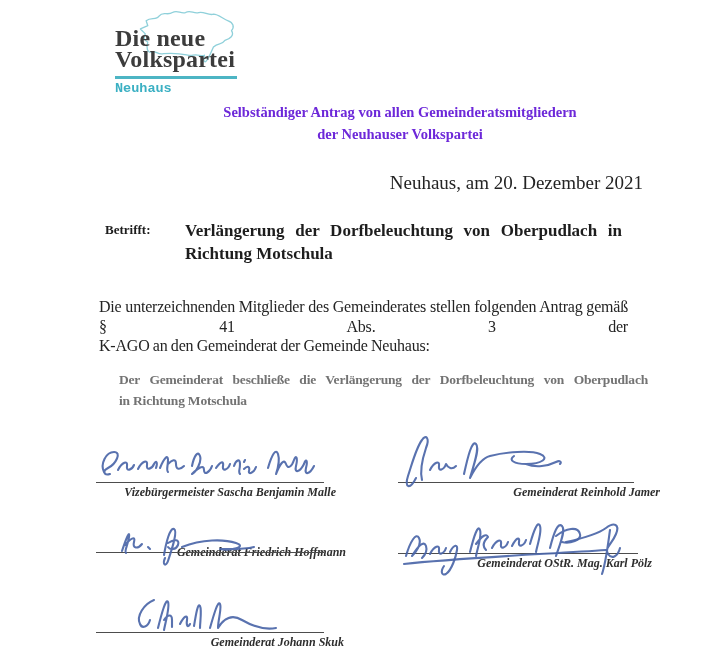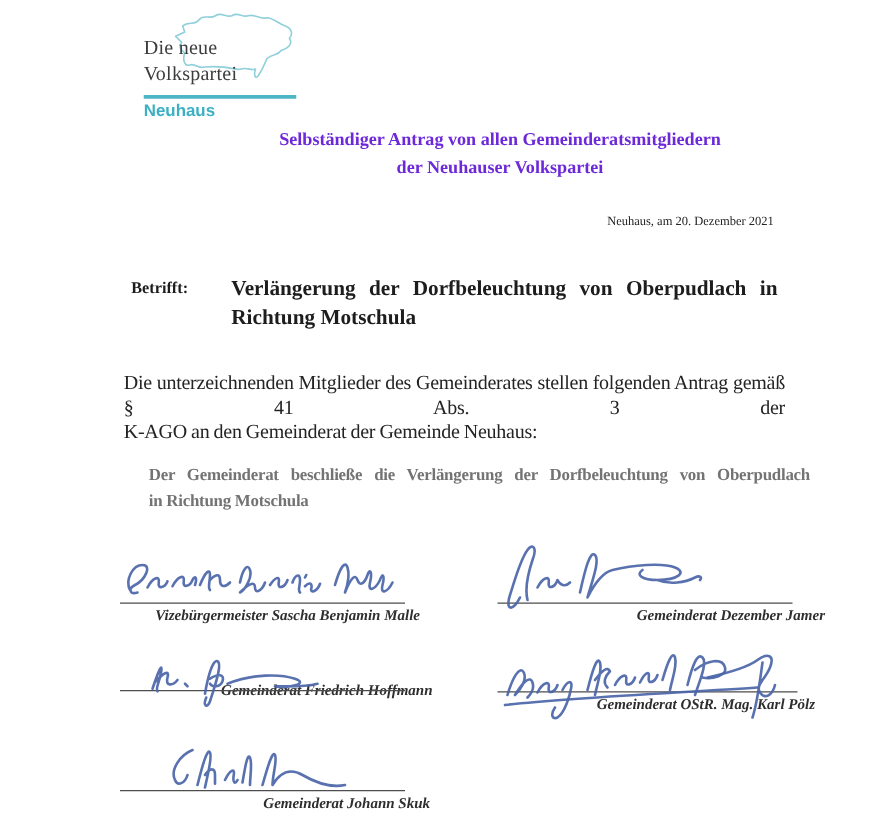--- a/index.html
+++ b/index.html
@@ -7,26 +7,26 @@
     position:relative;
     width:707px;height:670px;
     background:#ffffff;
     overflow:hidden;
     font-family:"Liberation Serif", serif;
     color:#2a2a2a;
   }
   
   .logo{position:absolute;left:113px;top:6px;width:160px;height:96px;}
   .logo-map{position:absolute;left:20px;top:0;width:110px;height:64px;}
-  .logo-name{position:absolute;left:2px;top:22px;font-weight:normal;font-size:16px;line-height:21px;color:#3c3c3c;letter-spacing:.2px;}
+  .logo-name{position:absolute;left:2px;top:22px;font-weight:bold;font-size:24px;line-height:21px;color:#3c3c3c;letter-spacing:.2px;}
   .logo-rule{position:absolute;left:2px;top:70px;width:122px;height:2.5px;background:#4db5c4;}
-  .logo-region{position:absolute;left:2px;top:75px;font-family:Liberation Sans, sans-serif;font-weight:bold;font-size:13.5px;color:#3bb0c3;}
+  .logo-region{position:absolute;left:2px;top:75px;font-family:Liberation Mono, monospace;font-weight:bold;font-size:13.5px;color:#3bb0c3;}
   
   .title{position:absolute;left:100px;top:101px;width:600px;text-align:center;font-weight:bold;font-size:14.5px;line-height:22px;color:#6d28d9;}
-  .dateline{position:absolute;left:92px;top:172px;width:527px;text-align:right;font-size:10px;color:#242424;}
+  .dateline{position:absolute;left:116px;top:172px;width:527px;text-align:right;font-size:19px;color:#242424;}
   
   .subject-label{position:absolute;left:105px;top:222px;font-weight:bold;font-size:13px;color:#1d1d1d;}
   .subject-text{position:absolute;left:185px;top:219px;width:437px;font-weight:bold;font-size:17px;line-height:23px;color:#1d1d1d;}
   .jline{text-align:justify;text-align-last:justify;}
   
   .paragraph{position:absolute;left:99px;top:297px;width:529px;font-size:16px;line-height:19.5px;letter-spacing:-.2px;word-spacing:-.5px;color:#242424;}
   .resolution{position:absolute;left:99px;top:369px;width:529px;font-weight:bold;font-size:13.5px;line-height:21px;letter-spacing:-.2px;color:#737373;margin-left:20px;}
   
   .sig{position:absolute;}
   .sig svg{position:absolute;z-index:2;}
@@ -105,21 +105,21 @@
     <div class="caption">Vizebürgermeister Sascha Benjamin Malle</div>
   </div>
 
   <div class="sig sig-jamer">
     <svg width="200" height="66" viewBox="0 0 200 66">
       <path class="ink" d="M14,50 C8,62 2,60 6,48 C10,36 14,20 20,12 C24,6 28,10 24,20 C20,32 18,44 20,52"></path>
       <path class="ink" d="M28,42 C32,34 38,32 37,38 C36,44 42,42 44,36 C46,40 50,42 54,38"></path>
       <path class="ink" d="M62,46 C66,28 70,12 74,16 C78,20 72,36 68,50 C74,38 80,30 88,28 C104,24 128,22 138,26 C148,30 140,36 124,36 C112,36 106,32 112,28 M124,36 C134,40 146,38 154,34 C158,32 160,34 158,36"></path>
     </svg>
     <div class="sigline"></div>
-    <div class="caption">Gemeinderat Dezember Jamer</div>
+    <div class="caption">Gemeinderat Reinhold Jamer</div>
   </div>
 
   <div class="sig sig-hoffmann">
     <svg width="210" height="50" viewBox="0 0 210 50">
       <path class="ink" d="M10,30 C14,18 18,8 17,16 C16,24 12,30 14,32 M13,24 C18,18 24,14 22,21 C20,28 26,28 30,23 M36,26 L38,28"></path>
       <path class="ink" d="M52,34 C54,22 58,6 62,8 C66,10 60,28 56,40 C54,46 50,44 53,37 M56,22 C62,18 68,18 66,24 C64,29 58,29 56,26"></path>
       <path class="ink" d="M70,26 C90,18 112,18 124,22 C136,26 118,30 108,28 C116,28 130,29 142,26"></path>
     </svg>
     <div class="sigline"></div>
     <div class="caption">Gemeinderat Friedrich Hoffmann</div>

